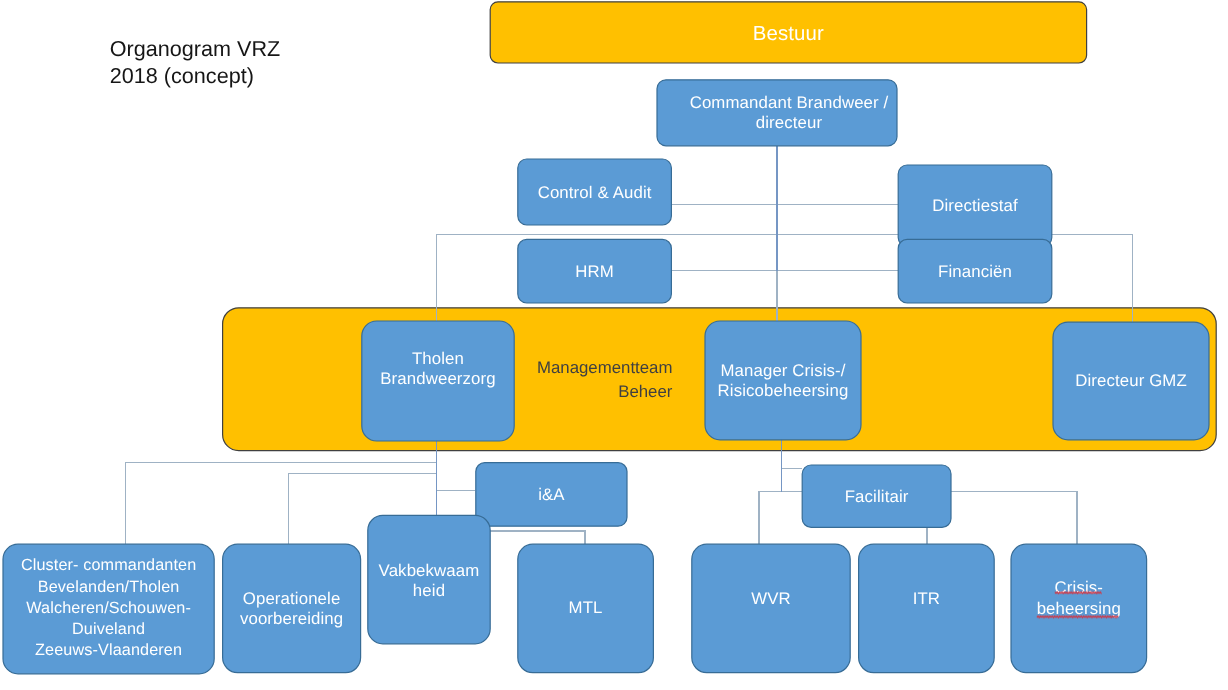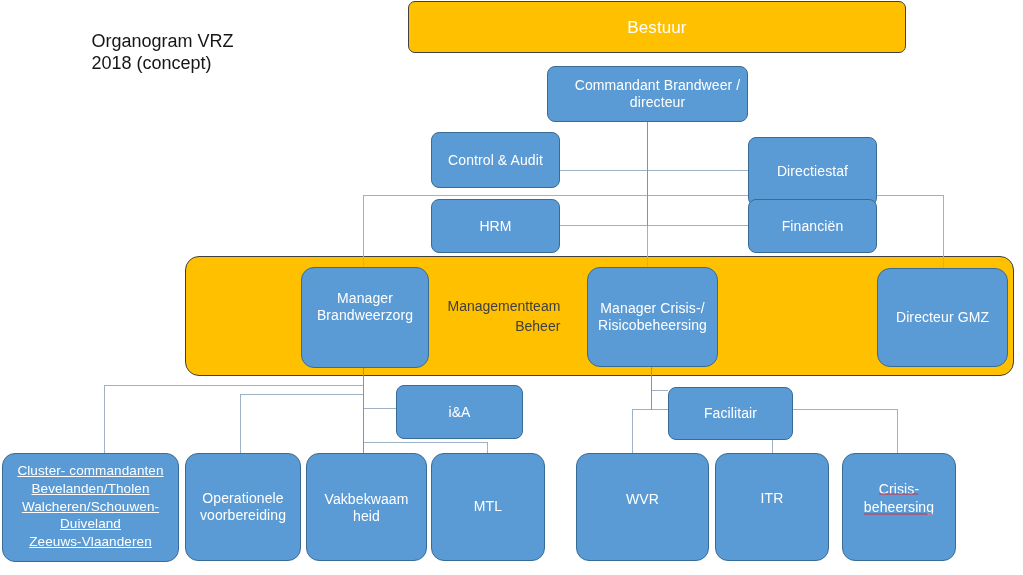--- a/index.html
+++ b/index.html
@@ -103,48 +103,48 @@
       <div class="node blue" style="left: 748px; top: 137px; width: 129px; height: 69px;">
         <span class="t" style="font-size: 14px;">Directiestaf</span>
       </div>
       <div class="node blue" style="left: 431px; top: 199px; width: 129px; height: 54px;">
         <span class="t" style="font-size: 14px;">HRM</span>
       </div>
       <div class="node blue" style="left: 748px; top: 199px; width: 129px; height: 54px;">
         <span class="t" style="font-size: 14px;">Financiën</span>
       </div>
       <div class="node blue" style="left: 301px; top: 267px; width: 128px; height: 101px; border-radius: 13px;">
-        <span class="t" style="font-size: 14px; transform: translateY(-11px);">Manager
+        <span class="t" style="font-size: 14px; transform: translateY(-11px);">Tholen
 Brandweerzorg</span>
       </div>
       <div class="node blue" style="left: 587px; top: 267px; width: 131px; height: 100px; border-radius: 13px;">
         <span class="t" style="font-size: 14px;">Manager Crisis-/
 Risicobeheersing</span>
       </div>
       <div class="node blue" style="left: 877px; top: 268px; width: 131px; height: 99px; border-radius: 13px;">
         <span class="t" style="font-size: 14px;">Directeur GMZ</span>
       </div>
       <div class="node blue" style="left: 396px; top: 385px; width: 127px; height: 54px;">
         <span class="t" style="font-size: 14px;">i&amp;A</span>
       </div>
       <div class="node blue" style="left: 668px; top: 387px; width: 125px; height: 53px;">
         <span class="t" style="font-size: 14px;">Facilitair</span>
       </div>
       <div class="node blue" style="left: 2px; top: 453px; width: 177px; height: 109px; border-radius: 13px;">
-        <span class="t" style="font-size: 13.5px; line-height: 17.85px; transform: translateY(-1px); text-decoration: underline;">Cluster- commandanten
+        <span class="t" style="font-size: 13.5px; line-height: 17.85px; transform: translateY(-1px);">Cluster- commandanten
 Bevelanden/Tholen
 Walcheren/Schouwen-
 Duiveland
 Zeeuws-Vlaanderen</span>
       </div>
       <div class="node blue" style="left: 185px; top: 453px; width: 116px; height: 108px; border-radius: 13px;">
         <span class="t" style="font-size: 14px;">Operationele
 voorbereiding</span>
       </div>
-      <div class="node blue" style="left: 306px; top: 453px; width: 121px; height: 108px; border-radius: 13px;">
+      <div class="node blue" style="left: 306px; top: 429px; width: 103px; height: 108px; border-radius: 13px;">
         <span class="t" style="font-size: 14px; transform: translateY(1px);">Vakbekwaam
 heid</span>
       </div>
       <div class="node blue" style="left: 431px; top: 453px; width: 114px; height: 108px; border-radius: 13px;">
         <span class="t" style="font-size: 14px; transform: translateY(-1.5px);">MTL</span>
       </div>
       <div class="node blue" style="left: 576px; top: 453px; width: 133px; height: 108px; border-radius: 13px;">
         <span class="t" style="font-size: 14px; transform: translateY(-8.5px);">WVR</span>
       </div>
       <div class="node blue" style="left: 715px; top: 453px; width: 114px; height: 108px; border-radius: 13px;">

